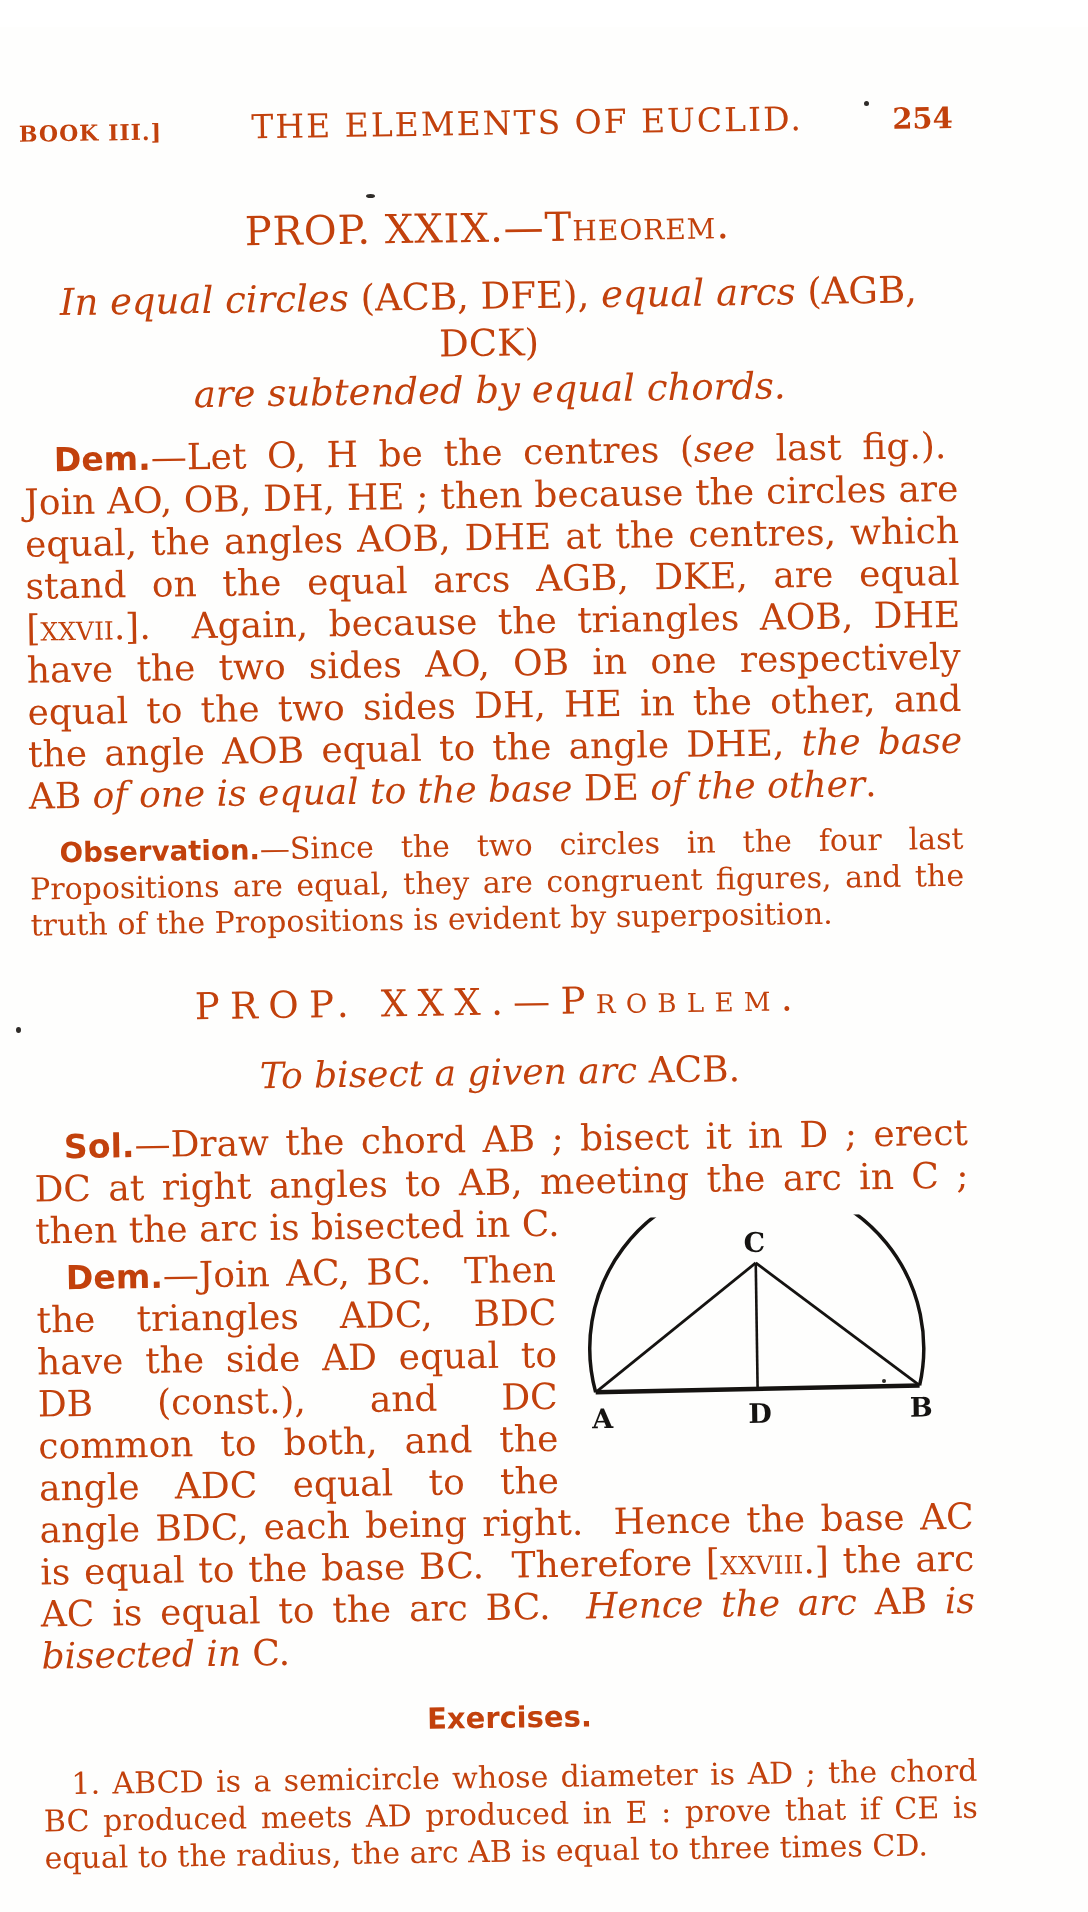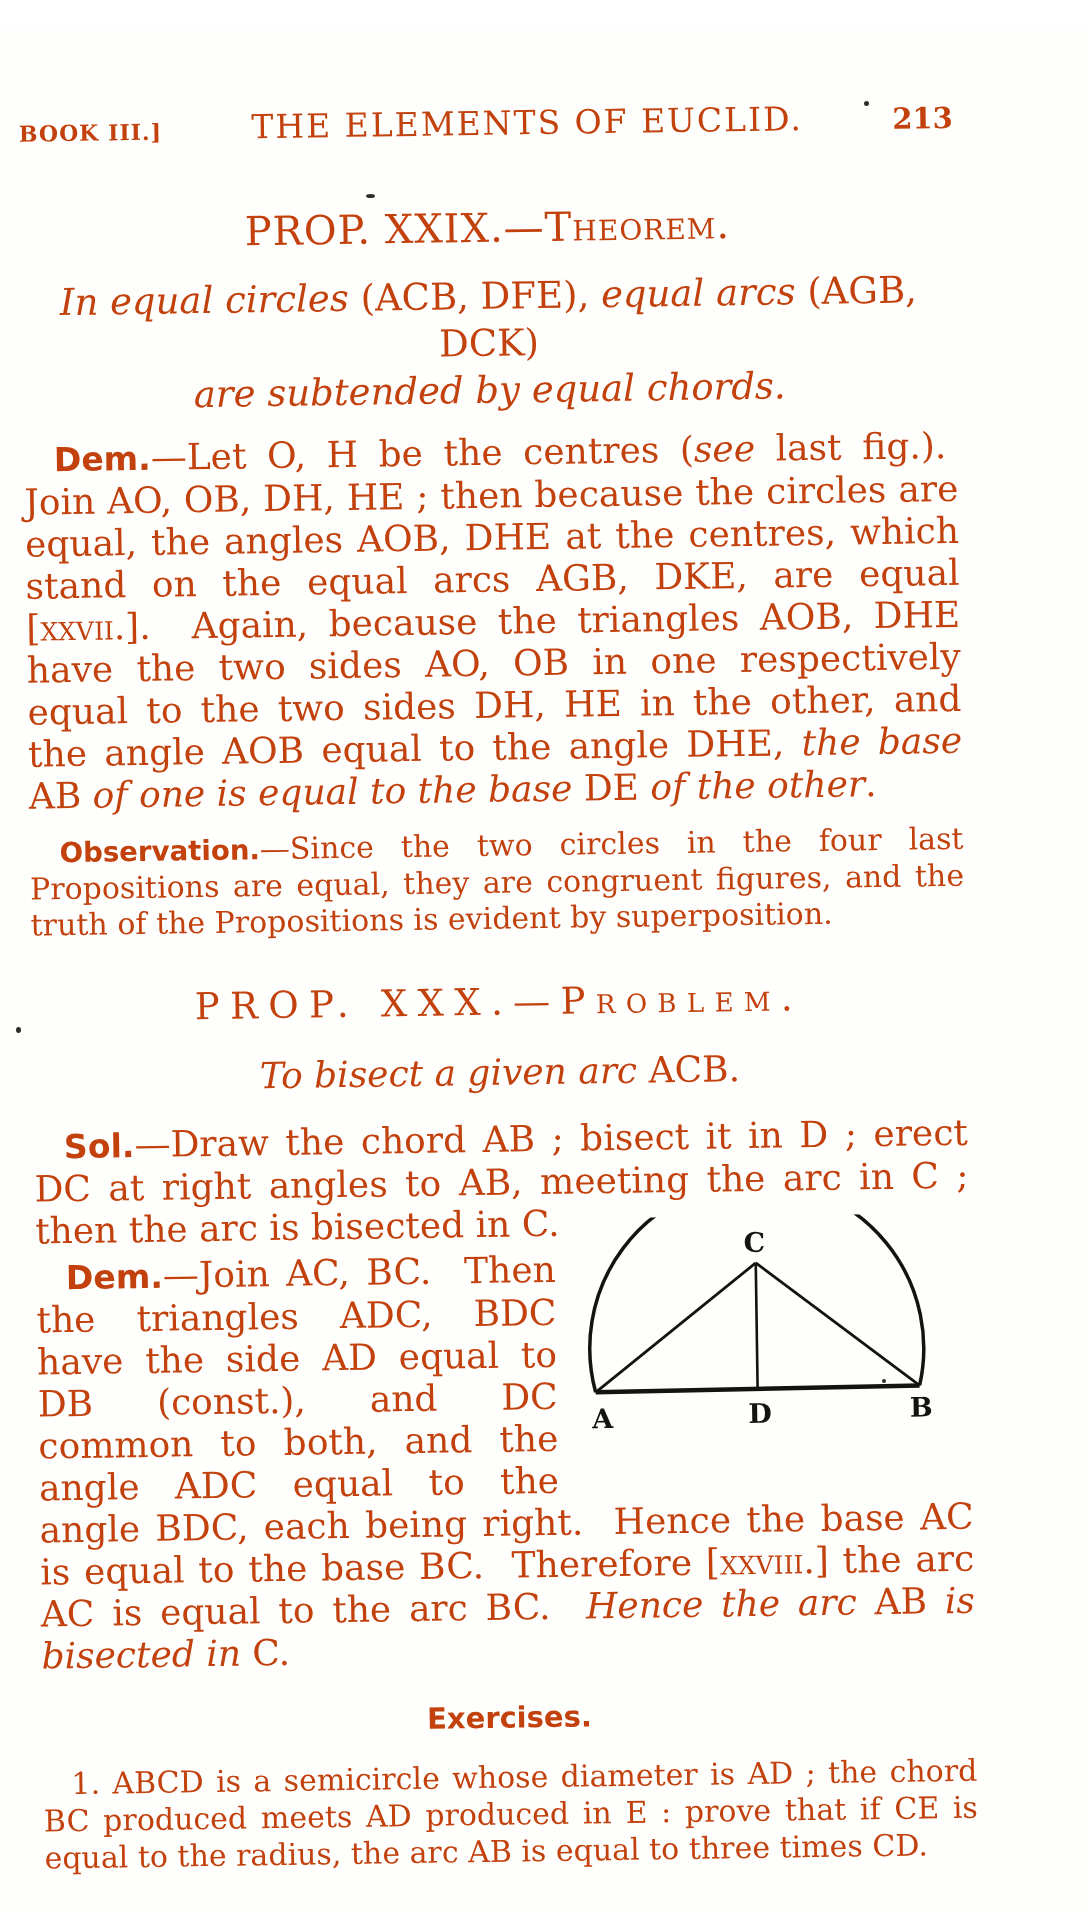--- a/index.html
+++ b/index.html
@@ -52,21 +52,21 @@
   <div class="speck s2"></div>
   <div class="speck s3"></div>
   <div class="speck s4"></div>
 
   <div class="tilt">
     <div class="col">
 
       <div class="header">
         <span class="header-left">BOOK III.]</span>
         <span class="header-center">THE ELEMENTS OF EUCLID.</span>
-        <span class="header-right">213</span>
+        <span class="header-right">254</span>
       </div>
 
       <div class="h29"><span>PROP. XXIX.—</span><span class="sc">Theorem.</span></div>
 
       <div class="st1"><span class="i">In equal circles </span><span>(ACB, DFE), </span><span class="i">equal arcs </span><span>(AGB, DCK)</span></div>
       <div class="st2"><span class="i">are subtended by equal chords.</span></div>
 
       <div class="body-par"><span class="lbl">Dem.</span><span>—Let O, H be the centres (</span><span class="i">see</span><span> last fig.).&nbsp; Join AO, OB, DH, HE ; then because the circles are equal, the angles AOB, DHE at the centres, which stand on the equal arcs AGB, DKE, are equal [</span><span class="sc">xxvii.</span><span>].&nbsp; Again, because the triangles AOB, DHE have the two sides AO, OB in one respectively equal to the two sides DH, HE in the other, and the angle AOB equal to the angle DHE, </span><span class="i">the base </span><span>AB</span><span class="i"> of one is equal to the base </span><span>DE</span><span class="i"> of the other</span><span>.</span></div>
 
       <div class="obs-par"><span class="lbl">Observation.</span><span>—Since the two circles in the four last Propositions are equal, they are congruent figures, and the truth of the Propositions is evident by superposition.</span></div>

